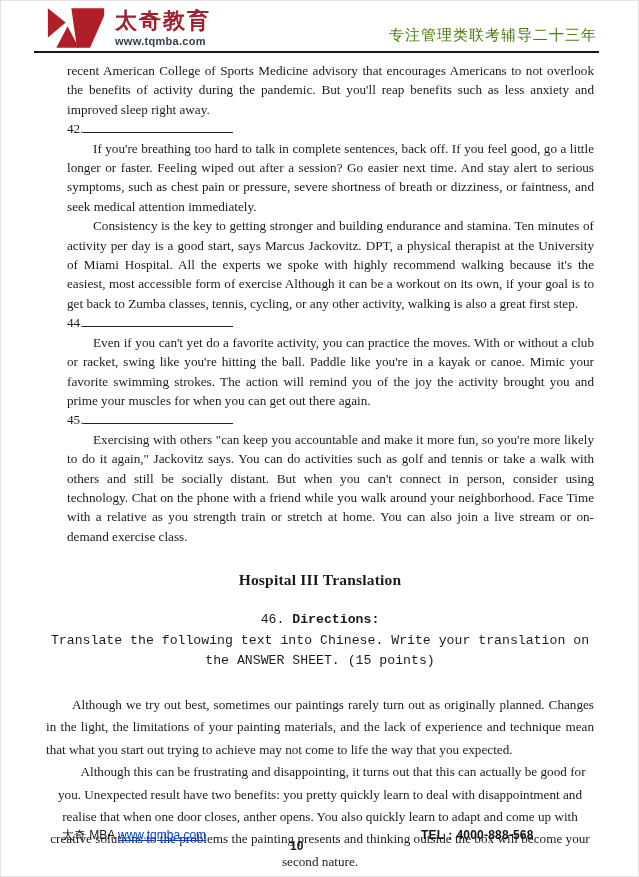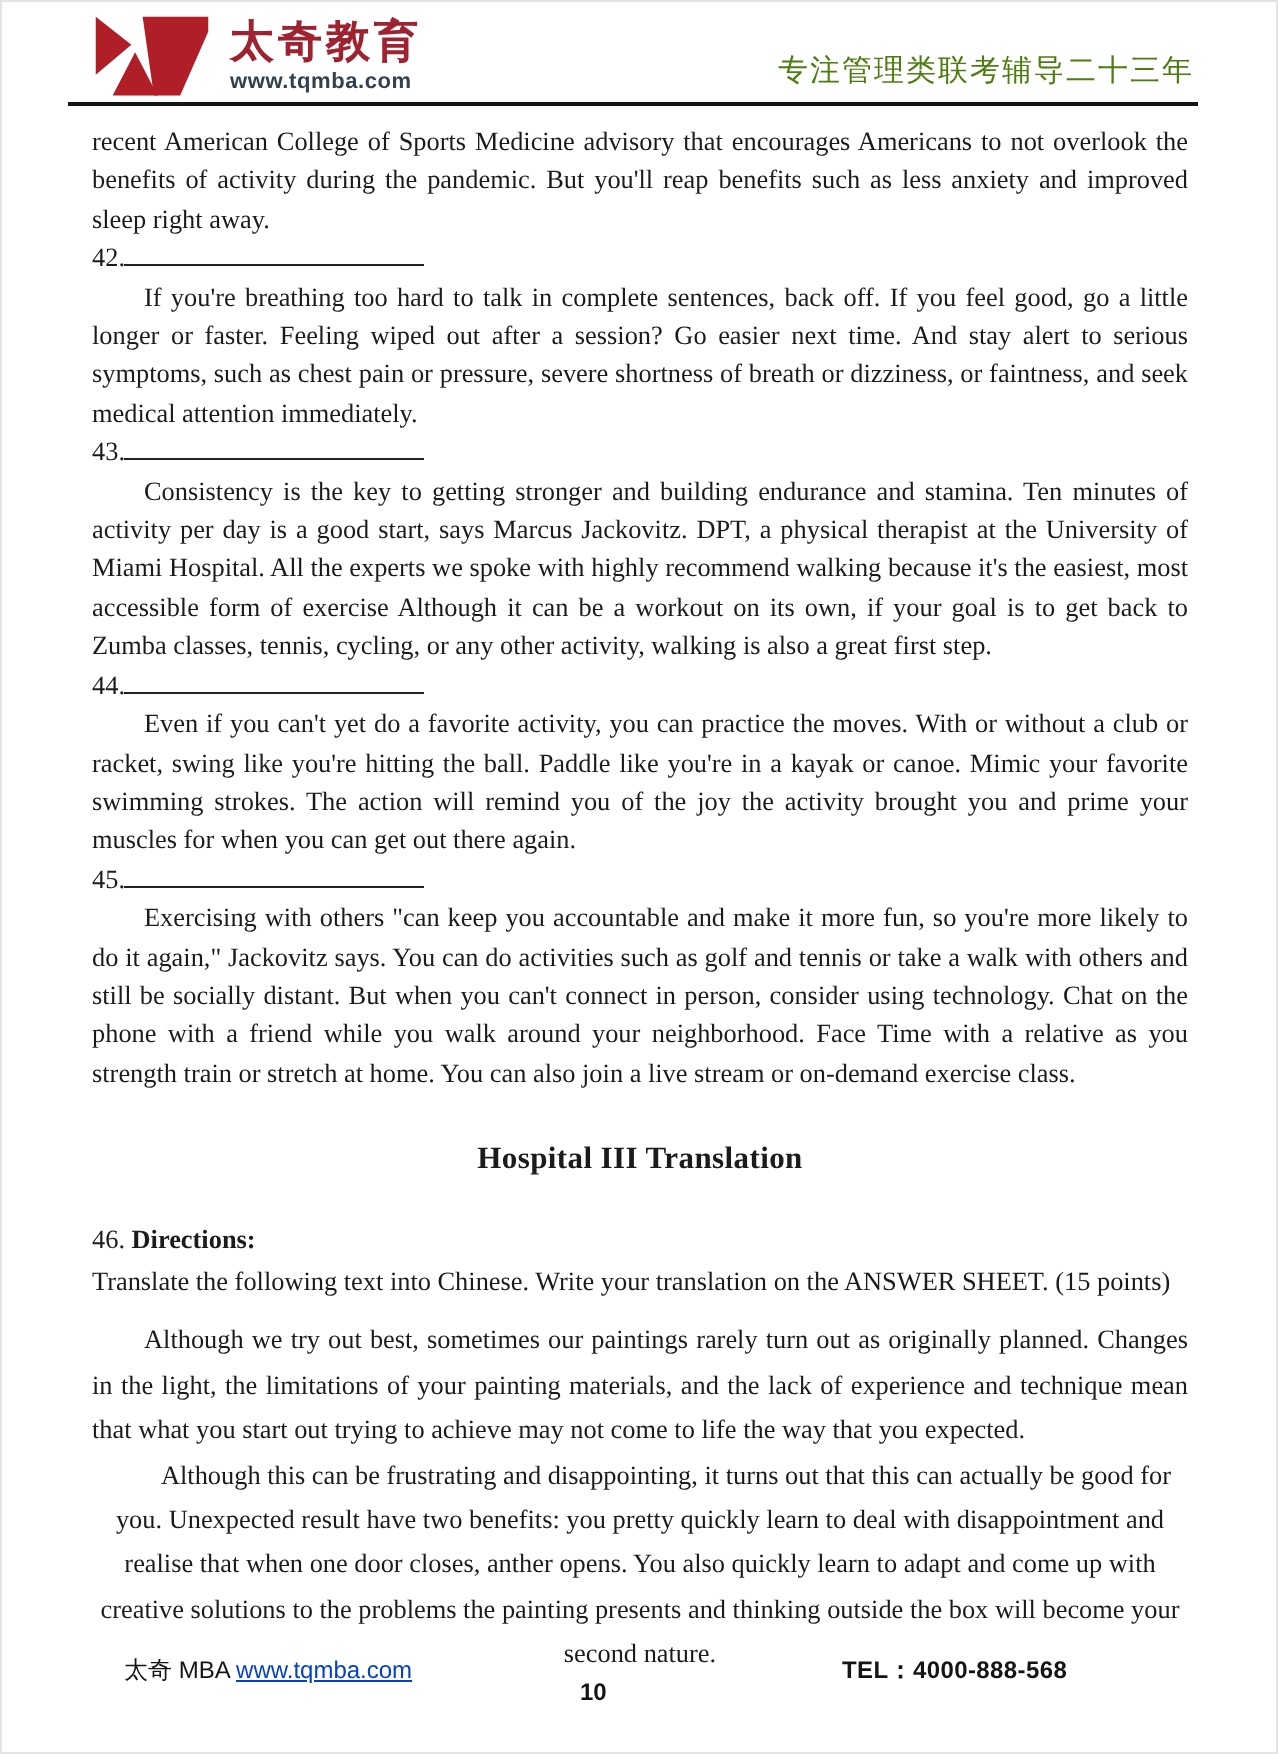--- a/index.html
+++ b/index.html
@@ -37,37 +37,37 @@
     font-family:"Liberation Sans", sans-serif;
     font-size:11px;font-weight:bold;
     color:#33404f;letter-spacing:0.3px;margin-top:2px;
   }
   .tagline{
     position:absolute;right:2px;bottom:6px;
     font-size:15px;color:#4d7c0f;letter-spacing:1px;
   }
   
   .main{margin:8px 44px 0 45px;}
-  .exercise{font-size:13.2px;line-height:19.4px;text-align:justify;}
+  .exercise{font-size:13.2px;line-height:19.4px;text-align:justify;margin-left:21px;}
   .exercise p{margin:0;}
   .para-indent{text-indent:26px;}
   .blank-row{text-align:left;}
   .blank-line{
     display:inline-block;width:150px;height:12px;
     border-bottom:1px solid #222222;
     vertical-align:baseline;
   }
   .section-heading{
     text-align:center;font-weight:bold;font-size:15.5px;
     margin:25px 0 0 0;letter-spacing:0.2px;
   }
-  .directions{margin-top:21px;font-size:13.2px;line-height:20.6px;text-align:left;}
+  .directions{margin-top:21px;font-size:13.2px;line-height:20.6px;text-align:center;font-family:Liberation Mono, monospace;}
   .directions p{margin:0;}
   .bold{font-weight:bold;}
-  .translation{margin-top:8px;font-size:13.2px;line-height:22.4px;}
+  .translation{margin-top:22px;font-size:13.2px;line-height:22.4px;}
   .translation p{margin:0;text-indent:26px;text-align:justify;}
   .translation p.ragged{text-align:center;}
   
   .footer{
     position:absolute;left:45px;right:44px;top:826px;height:18px;
     font-family:"Liberation Sans", sans-serif;
     font-size:12px;color:#141414;
   }
   .footer .f-left{position:absolute;left:16px;top:0;}
   .footer .f-page{position:absolute;left:244px;top:12px;font-weight:bold;}
@@ -93,21 +93,20 @@
 </div>
 
 <div class="main">
 
   <div class="exercise">
     <p>recent American College of Sports Medicine advisory that encourages Americans to not overlook the benefits of activity during the pandemic. But you'll reap benefits such as less anxiety and improved sleep right away.</p>
 
     <p class="blank-row"><span>42.</span><span class="blank-line"></span></p>
     <p class="para-indent">If you're breathing too hard to talk in complete sentences, back off. If you feel good, go a little longer or faster. Feeling wiped out after a session? Go easier next time. And stay alert to serious symptoms, such as chest pain or pressure, severe shortness of breath or dizziness, or faintness, and seek medical attention immediately.</p>
 
-    <p class="blank-row"><span>43.</span><span class="blank-line"></span></p>
     <p class="para-indent">Consistency is the key to getting stronger and building endurance and stamina. Ten minutes of activity per day is a good start, says Marcus Jackovitz. DPT, a physical therapist at the University of Miami Hospital. All the experts we spoke with highly recommend walking because it's the easiest, most accessible form of exercise Although it can be a workout on its own, if your goal is to get back to Zumba classes, tennis, cycling, or any other activity, walking is also a great first step.</p>
 
     <p class="blank-row"><span>44.</span><span class="blank-line"></span></p>
     <p class="para-indent">Even if you can't yet do a favorite activity, you can practice the moves. With or without a club or racket, swing like you're hitting the ball. Paddle like you're in a kayak or canoe. Mimic your favorite swimming strokes. The action will remind you of the joy the activity brought you and prime your muscles for when you can get out there again.</p>
 
     <p class="blank-row"><span>45.</span><span class="blank-line"></span></p>
     <p class="para-indent">Exercising with others "can keep you accountable and make it more fun, so you're more likely to do it again," Jackovitz says. You can do activities such as golf and tennis or take a walk with others and still be socially distant. But when you can't connect in person, consider using technology. Chat on the phone with a friend while you walk around your neighborhood. Face Time with a relative as you strength train or stretch at home. You can also join a live stream or on-demand exercise class.</p>
   </div>
 
   <div class="section-heading">Hospital III Translation</div>

